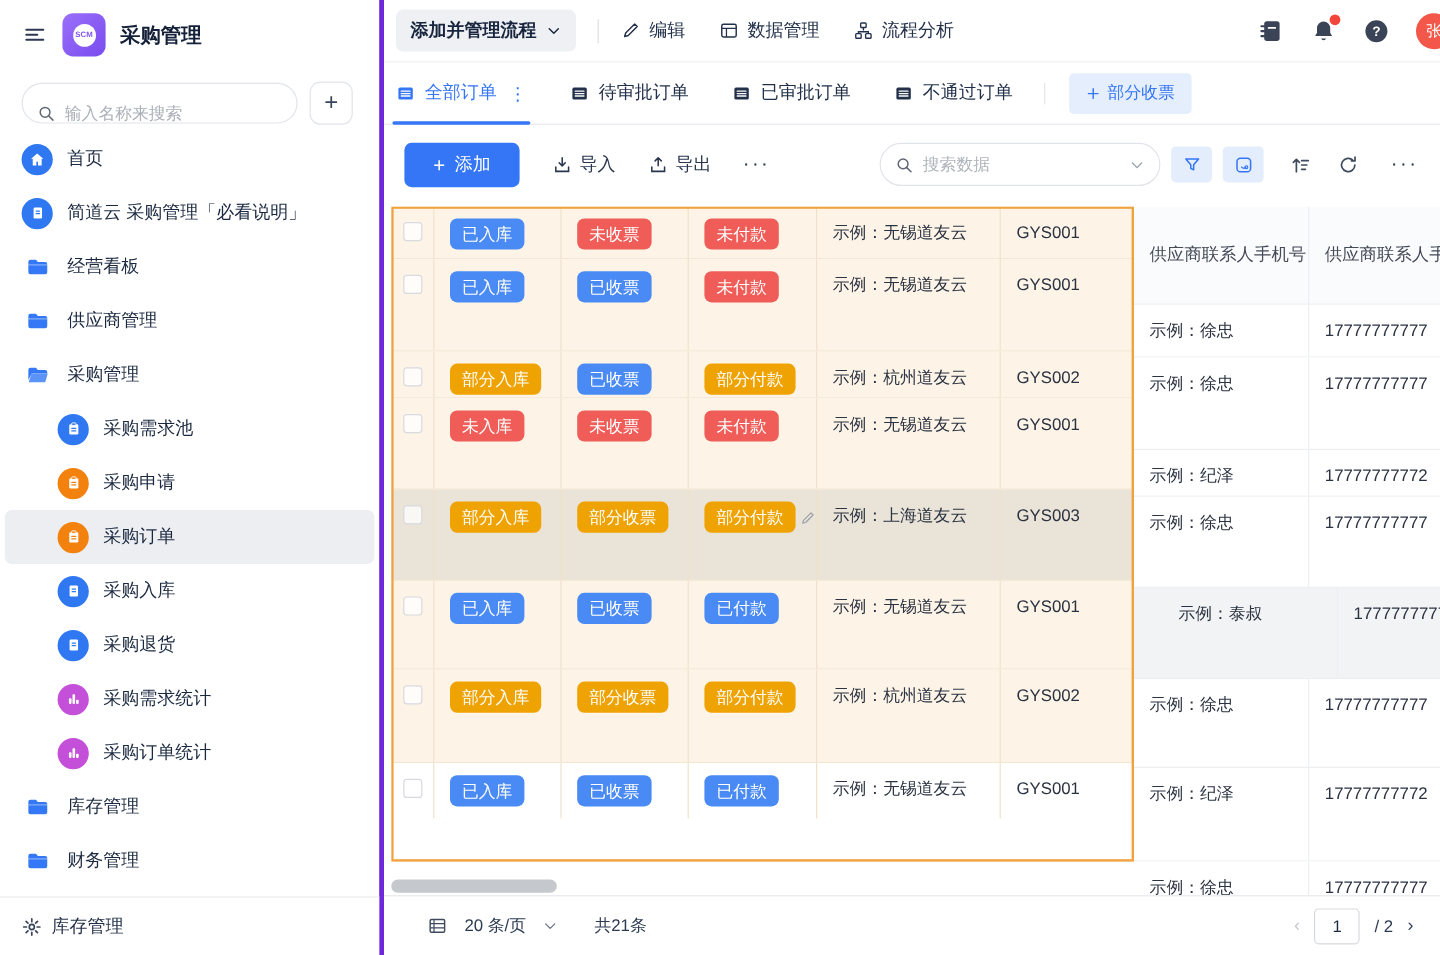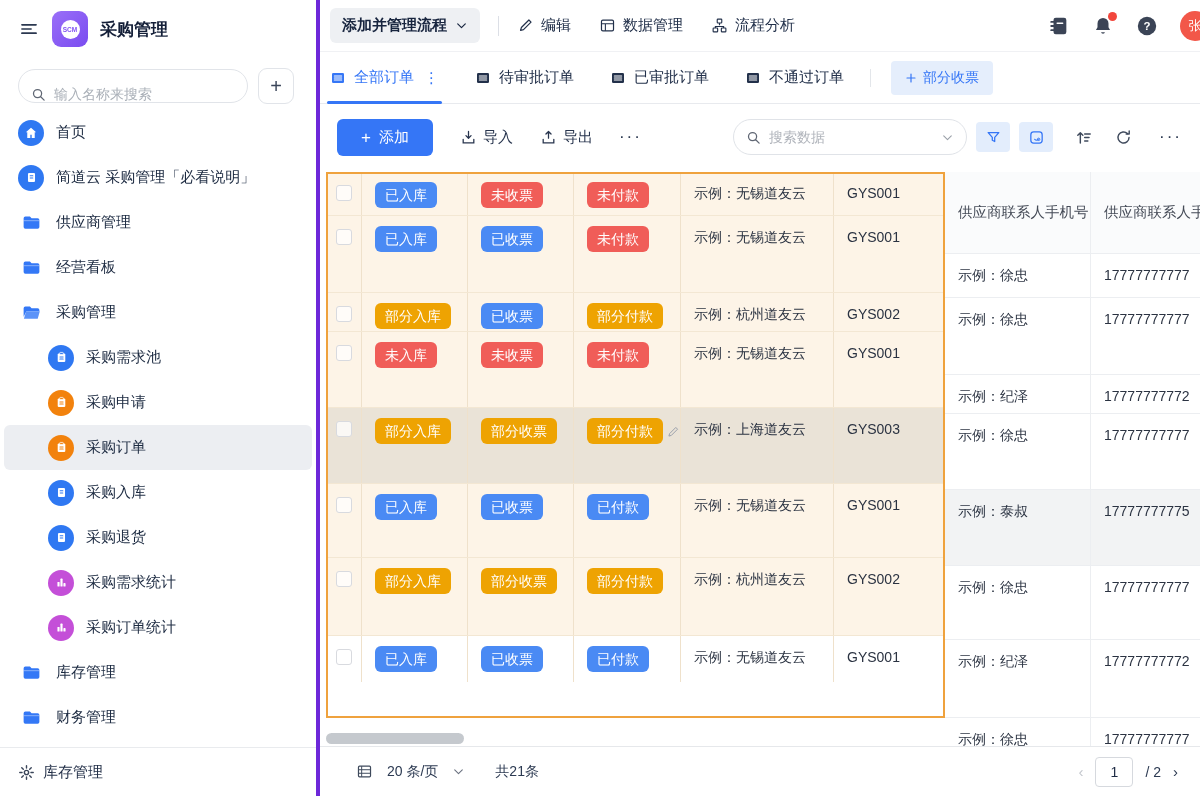--- a/index.html
+++ b/index.html
@@ -142,31 +142,31 @@
     <span class="side-label">简道云 采购管理「必看说明」</span>
   </div>
 
   <div class="side-item">
     <span class="side-icon">
             <svg viewBox="0 0 24 24" width="21" height="21">
               <path d="M3 7a2 2 0 012-2h5.2l1.9 2.2H19a2 2 0 012 2V17a2 2 0 01-2 2H5a2 2 0 01-2-2z" fill="#3478f6"></path>
               <path d="M3 9.3h18v1.2H3z" fill="rgba(255,255,255,.4)"></path>
             </svg>
           </span>
-    <span class="side-label">供应商管理</span>
+    <span class="side-label">经营看板</span>
   </div>
 
   <div class="side-item">
     <span class="side-icon">
             <svg viewBox="0 0 24 24" width="21" height="21">
               <path d="M3 7a2 2 0 012-2h5.2l1.9 2.2H19a2 2 0 012 2V17a2 2 0 01-2 2H5a2 2 0 01-2-2z" fill="#3478f6"></path>
               <path d="M3 9.3h18v1.2H3z" fill="rgba(255,255,255,.4)"></path>
             </svg>
           </span>
-    <span class="side-label">经营看板</span>
+    <span class="side-label">供应商管理</span>
   </div>
 
   <div class="side-item">
     <span class="side-icon">
             <svg viewBox="0 0 24 24" width="21" height="21">
               <path d="M3 7a2 2 0 012-2h5.2l1.9 2.2H19a2 2 0 012 2v1.3H6.2L3 16.8z" fill="#3478f6"></path>
               <path d="M5.9 10.5h15.6L19.1 19H3.3z" fill="#5b93f8"></path>
             </svg>
           </span>
     <span class="side-label">采购管理</span>
@@ -548,21 +548,21 @@
           </div>
           <div class="trow" style="height: 39px;">
             <div class="cell txt" style="width: 146px;">示例：纪泽</div>
             <div class="cell txt" style="width: 150px;">17777777772</div>
           </div>
           <div class="trow" style="height: 76px;">
             <div class="cell txt" style="width: 146px;">示例：徐忠</div>
             <div class="cell txt" style="width: 150px;">17777777777</div>
           </div>
           <div class="trow hover" style="height: 76px;">
-            <div class="cell txt" style="width: 146px;">示例：泰叔</div>
+            <div class="cell txt" style="width: 146px; margin-left: 24px;">示例：泰叔</div>
             <div class="cell txt" style="width: 150px;">17777777775</div>
           </div>
           <div class="trow" style="height: 74px;">
             <div class="cell txt" style="width: 146px;">示例：徐忠</div>
             <div class="cell txt" style="width: 150px;">17777777777</div>
           </div>
           <div class="trow" style="height: 78px;">
             <div class="cell txt" style="width: 146px;">示例：纪泽</div>
             <div class="cell txt" style="width: 150px;">17777777772</div>
           </div>

